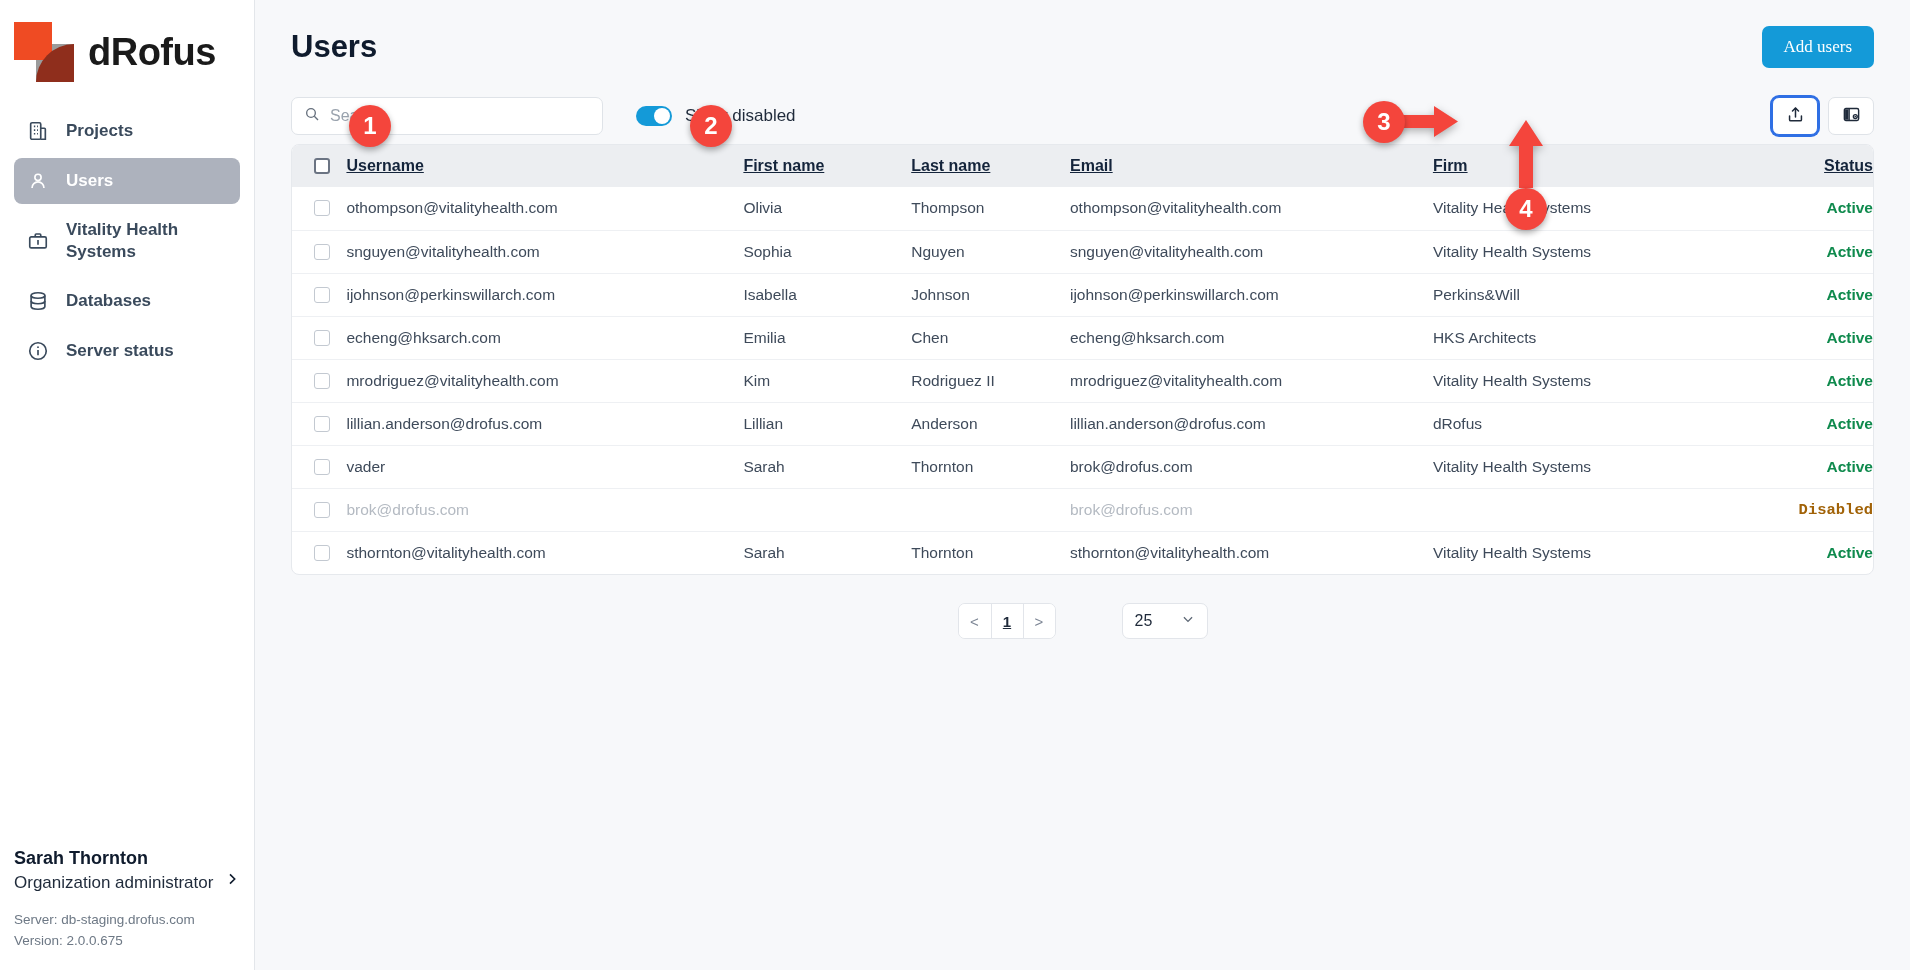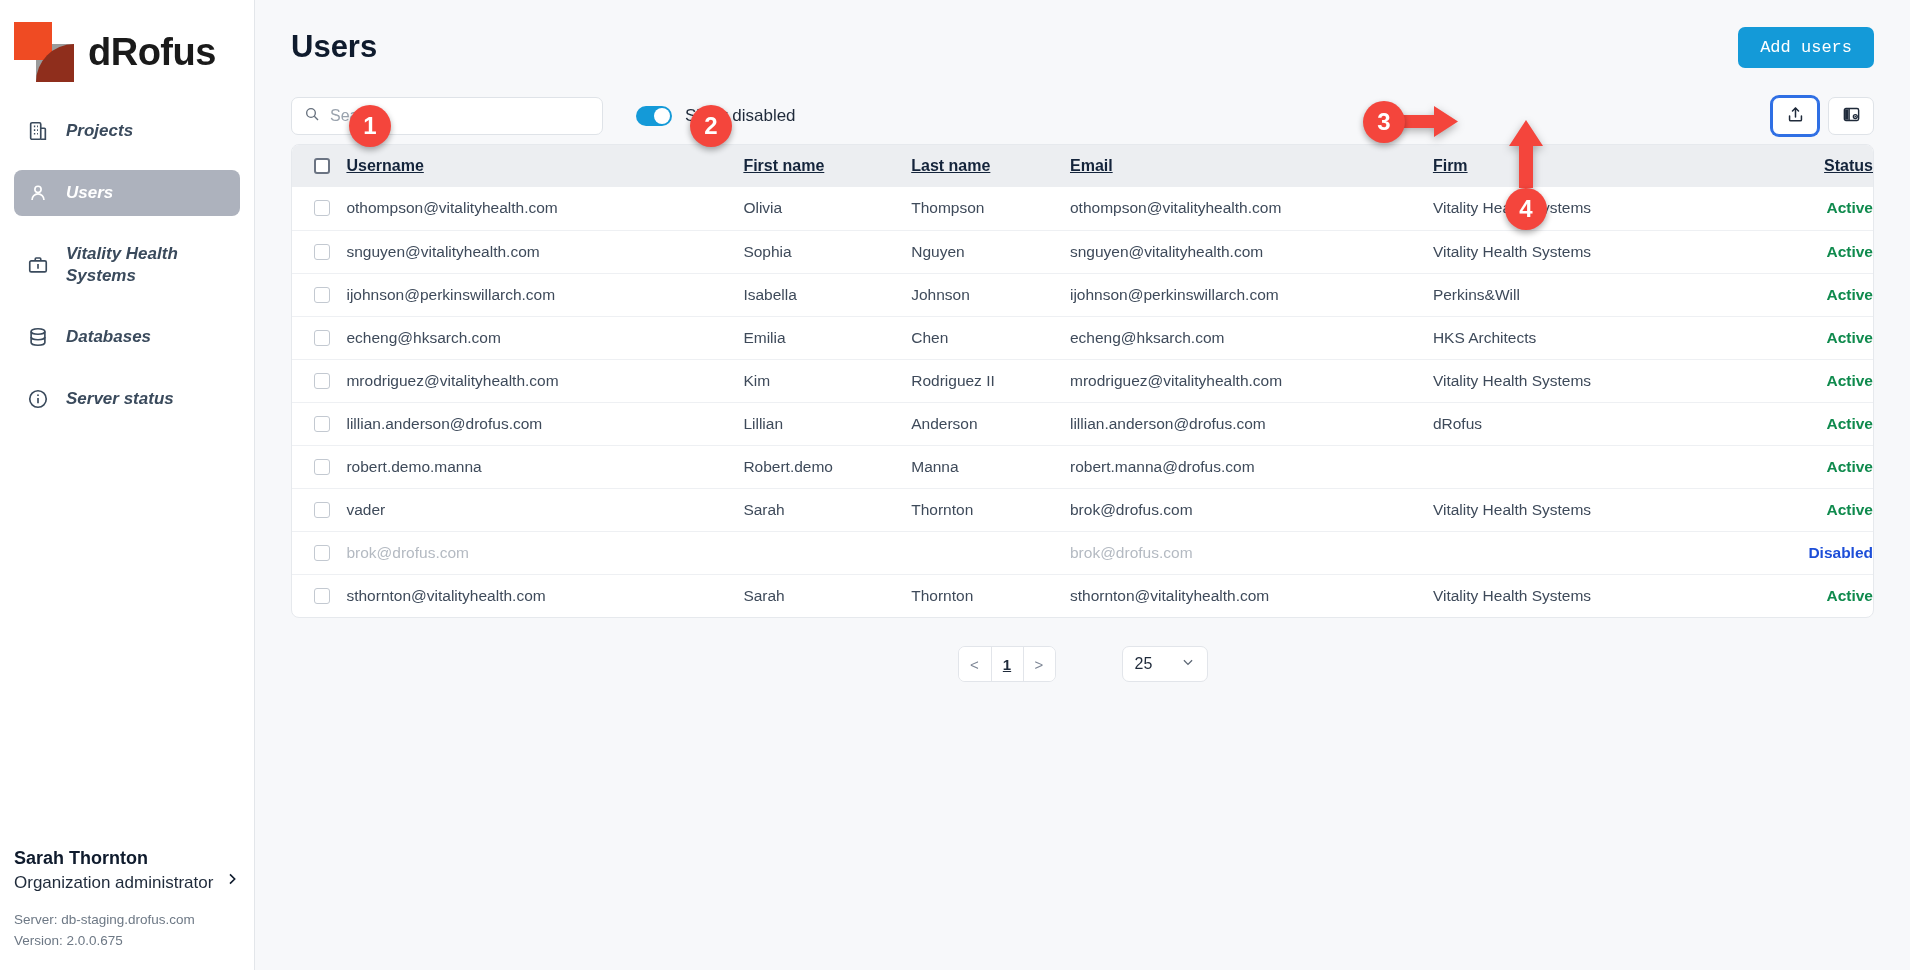--- a/index.html
+++ b/index.html
@@ -26,21 +26,21 @@
   .logo-mark { position: relative; width: 60px; height: 60px; flex: 0 0 60px; }
   .logo-sq-grey { position: absolute; left: 22px; top: 22px; width: 38px; height: 38px; background: #9b9b9b; }
   .logo-sq-red  { position: absolute; left: 0; top: 0; width: 38px; height: 38px; background: #ef4b23; }
   .logo-leaf {
     position: absolute; left: 22px; top: 22px; width: 38px; height: 38px;
     background: #8f2e1c;
     border-top-left-radius: 38px;
   }
   .logo-text { font-size: 38px; font-weight: 700; color: #1a1a1a; letter-spacing: -0.5px; }
 
-  .nav { padding: 4px 14px 0 14px; display: flex; flex-direction: column; gap: 16px; font-style: italic; }
+  .nav { padding: 4px 14px 0 14px; display: flex; flex-direction: column; gap: 4px; }
   .nav-item {
     display: flex; align-items: center; gap: 16px;
     padding: 11px 12px; border-radius: 8px;
     color: #3a4a5c; font-size: 17px; font-weight: 700;
     cursor: pointer; line-height: 1.28;
   }
   .nav-item.active { background: #adb2bd; color: #ffffff; }
   .nav-ico { width: 24px; height: 24px; flex: 0 0 24px; display: flex; align-items: center; justify-content: center; }
   .nav-ico svg { display: block; }
   .nav-label { flex: 1; }
@@ -55,21 +55,21 @@
   .sb-meta { padding: 12px 14px 18px 14px; }
   .sb-meta div { font-size: 13.5px; color: #6d7885; line-height: 1.6; }
 
   
   .main { flex: 1 1 auto; position: relative; background: #f7f8fa; padding: 0 36px; }
 
   .page-head { display: flex; align-items: center; justify-content: space-between; height: 88px; padding-top: 6px; }
   .page-title { font-size: 31px; font-weight: 700; color: #0f1b2d; }
   .btn-primary {
     background: #149ad8; color: #fff; border: none; border-radius: 7px;
-    font-size: 17px; font-family: Liberation Mono, monospace; padding: 11px 22px; cursor: pointer;
+    font-size: 17px; font-family: Liberation Serif, serif; padding: 11px 22px; cursor: pointer;
   }
 
   .toolbar { display: flex; align-items: center; height: 56px; position: relative; }
   .search-wrap {
     width: 312px; height: 38px; background: #fff;
     border: 1px solid #dfe3e8; border-radius: 7px;
     display: flex; align-items: center; gap: 10px; padding: 0 12px;
   }
   .search-wrap svg { flex: 0 0 auto; }
   .search-input {
@@ -114,21 +114,21 @@
   .c-last  { width: 140px; }
   .c-email { width: 320px; }
   .c-firm  { width: 268px; }
   .c-status{ width: 120px; text-align: right; }
   .cb {
     width: 16px; height: 16px; border: 1.6px solid #c3c9d1; border-radius: 3px;
     background: #fff; display: block; cursor: pointer;
   }
   .cb.head { border-color: #6b7483; border-width: 2px; }
   .st-active { color: #0f8a4d; font-weight: 700; font-size: 15.5px; }
-  .st-disabled { color: #1d4ed8; font-weight: 700; font-size: 15.5px; }
+  .st-disabled { color: #a16207; font-weight: 700; font-size: 15.5px; font-family: Liberation Mono, monospace; }
   tr.disabled td { color: #b4bac2; }
 
   
   .pager { display: flex; justify-content: center; align-items: center; gap: 18px; margin-top: 28px; }
   .pg-group { display: flex; border: 1px solid #e2e5ea; border-radius: 7px; overflow: hidden; background: #fff; }
   .pg-btn {
     width: 32px; height: 34px; display: flex; align-items: center; justify-content: center;
     font-size: 15px; color: #7c8594; cursor: pointer; background: #fff;
   }
   .pg-btn + .pg-btn { border-left: 1px solid #e2e5ea; }
@@ -385,31 +385,20 @@
               <td class="c-first"><span>Lillian</span></td>
               <td class="c-last"><span>Anderson</span></td>
               <td class="c-email"><span>lillian.anderson@drofus.com</span></td>
               <td class="c-firm"><span>dRofus</span></td>
               <td class="c-status"><span class="st-active">Active</span></td>
             </tr>
             <tr>
               <td class="c-check">
                 <span class="cb"></span>
               </td>
-              <td class="c-user"><span>robert.demo.manna</span></td>
-              <td class="c-first"><span>Robert.demo</span></td>
-              <td class="c-last"><span>Manna</span></td>
-              <td class="c-email"><span>robert.manna@drofus.com</span></td>
-              <td class="c-firm"><span></span></td>
-              <td class="c-status"><span class="st-active">Active</span></td>
-            </tr>
-            <tr>
-              <td class="c-check">
-                <span class="cb"></span>
-              </td>
               <td class="c-user"><span>vader</span></td>
               <td class="c-first"><span>Sarah</span></td>
               <td class="c-last"><span>Thornton</span></td>
               <td class="c-email"><span>brok@drofus.com</span></td>
               <td class="c-firm"><span>Vitality Health Systems</span></td>
               <td class="c-status"><span class="st-active">Active</span></td>
             </tr>
             <tr class="disabled">
               <td class="c-check">
                 <span class="cb"></span>

